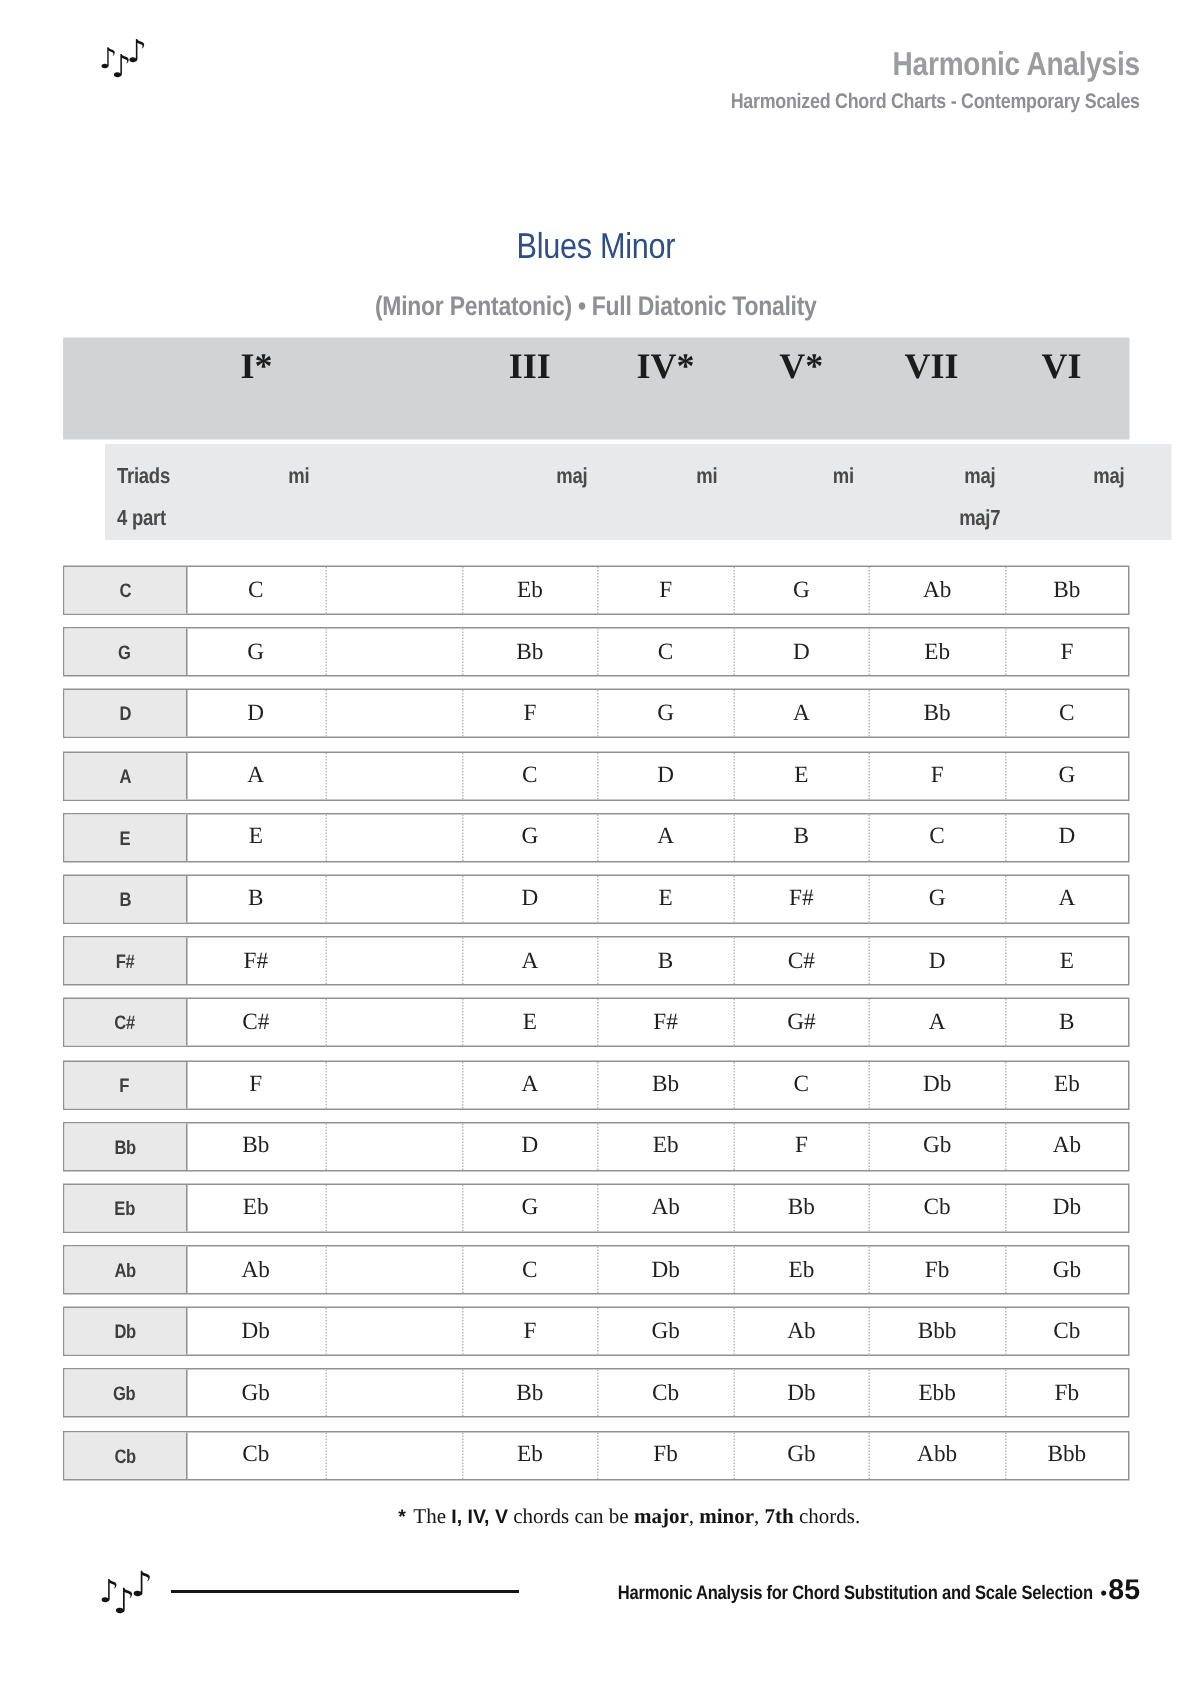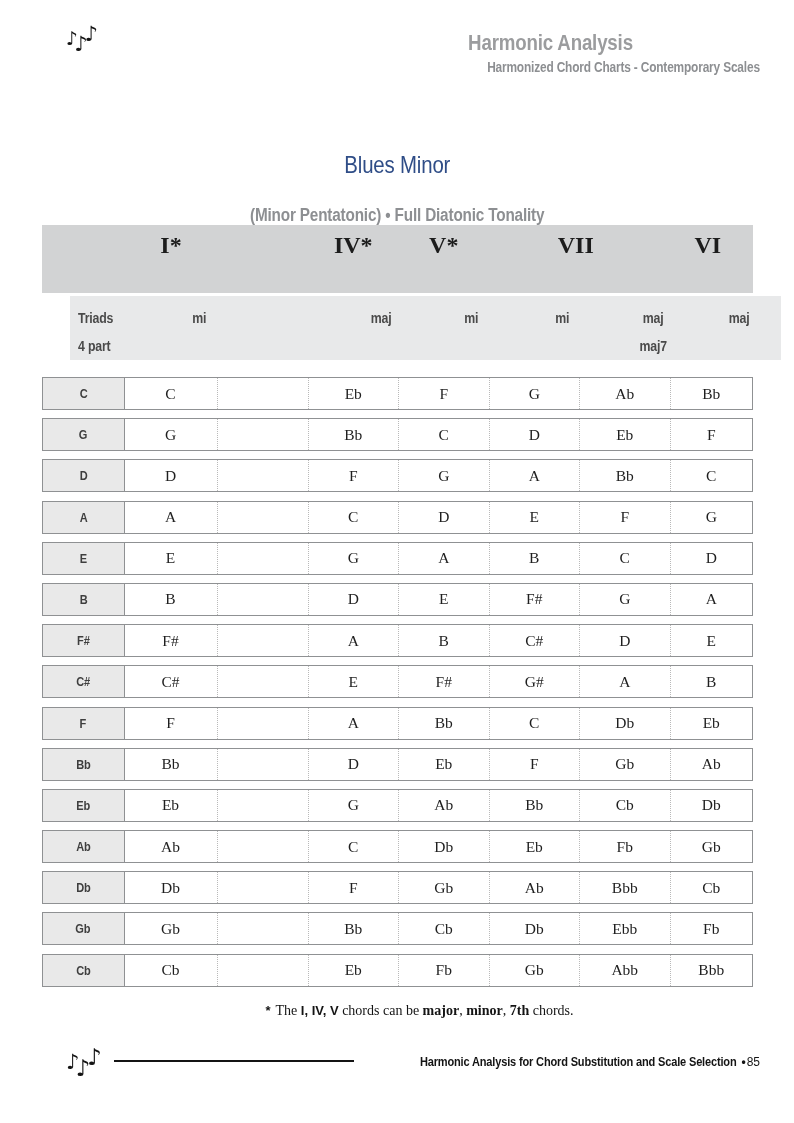--- a/index.html
+++ b/index.html
@@ -27,28 +27,28 @@
   .cond.o-left{transform-origin:left;}
   .cond.o-right{transform-origin:right;}
 
   
   .logo{position:absolute;left:66px;top:26px;color:#141414;white-space:nowrap;}
   .logo .n{display:inline-block;font-family:"DejaVu Sans",sans-serif;}
   .logo .n1{font-size:19px;transform:translateY(0px);}
   .logo .n2{font-size:21px;transform:translateY(6px);margin-left:-4px;}
   .logo .n3{font-size:21px;transform:translateY(-4px);margin-left:-3px;}
 
-  .doc-header{position:absolute;top:30px;right:34px;text-align:left;color:var(--header-text-gray);}
+  .doc-header{position:absolute;top:30px;right:34px;text-align:right;color:var(--header-text-gray);}
   .doc-title{font-size:22px;font-weight:bold;line-height:26px;}
   .doc-subtitle{font-size:14px;font-weight:bold;line-height:22px;color:var(--subtitle-gray);}
 
   
   .chart-title-block{position:absolute;top:146px;left:0;width:100%;text-align:center;}
   .chart-title{font-size:24px;font-weight:normal;color:var(--accent-blue);line-height:38px;}
-  .chart-subtitle{font-size:18px;font-weight:bold;color:var(--subtitle-gray);line-height:26px;margin-top:18px;}
+  .chart-subtitle{font-size:18px;font-weight:bold;color:var(--subtitle-gray);line-height:26px;margin-top:7px;}
 
   
   .chord-table{position:absolute;left:42px;top:225px;width:711px;}
   .band{display:flex;width:100%;}
   .degree-band{background:var(--band-dark);height:68px;padding-top:7px;margin-bottom:3px;}
   .quality-band{background:var(--band-light);height:64px;padding-top:8px;margin-bottom:17px;margin-left:28px;}
 
   .col-key{flex:0 0 83px;}
   .col{flex:0 0 90.5px;text-align:center;}
   .col.c0{flex-basis:92px;}
@@ -103,21 +103,21 @@
     display:flex;align-items:center;
   }
   .footer-logo{color:#141414;white-space:nowrap;}
   .footer-logo .n{display:inline-block;font-family:"DejaVu Sans",sans-serif;}
   .footer-logo .n1{font-size:21px;transform:translateY(0px);}
   .footer-logo .n2{font-size:23px;transform:translateY(7px);margin-left:-4px;}
   .footer-logo .n3{font-size:23px;transform:translateY(-4px);margin-left:-3px;}
   .footer-line{flex:1 1 auto;height:2px;background:#141414;margin:0 10px 0 12px;}
   .footer-text{white-space:nowrap;font-weight:bold;font-size:13px;color:#141414;}
   .footer-bullet{font-size:12px;margin:0 1px 0 5px;}
-  .footer-page-number{font-size:12px;font-weight:normal;letter-spacing:0;}
+  .footer-page-number{font-size:19px;font-weight:bold;letter-spacing:0;}
 </style>
 </head>
 <body>
 
 <div class="page">
 
   <div class="logo">
     <span class="n n1">♪</span><span class="n n2">♪</span><span class="n n3">♪</span>
   </div>
 
@@ -130,20 +130,21 @@
     <div class="chart-title"><span class="cond">Blues Minor</span></div>
     <div class="chart-subtitle"><span class="cond">(Minor Pentatonic) • Full Diatonic Tonality</span></div>
   </div>
 
   <div class="chord-table">
 
     <div class="band degree-band">
       <div class="col-key"></div>
       <div class="col c0">I*</div>
       <div class="col c1"></div>
+      <div class="col c2">III</div>
       <div class="col c3">IV*</div>
       <div class="col c4">V*</div>
       <div class="col c6">VII</div>
       <div class="col c5">VI</div>
     </div>
 
     <div class="band quality-band">
       <div class="col-key">
         <div class="q-line"><span class="cond o-left">Triads</span></div>
         <div class="q-line"><span class="cond o-left">4 part</span></div>

